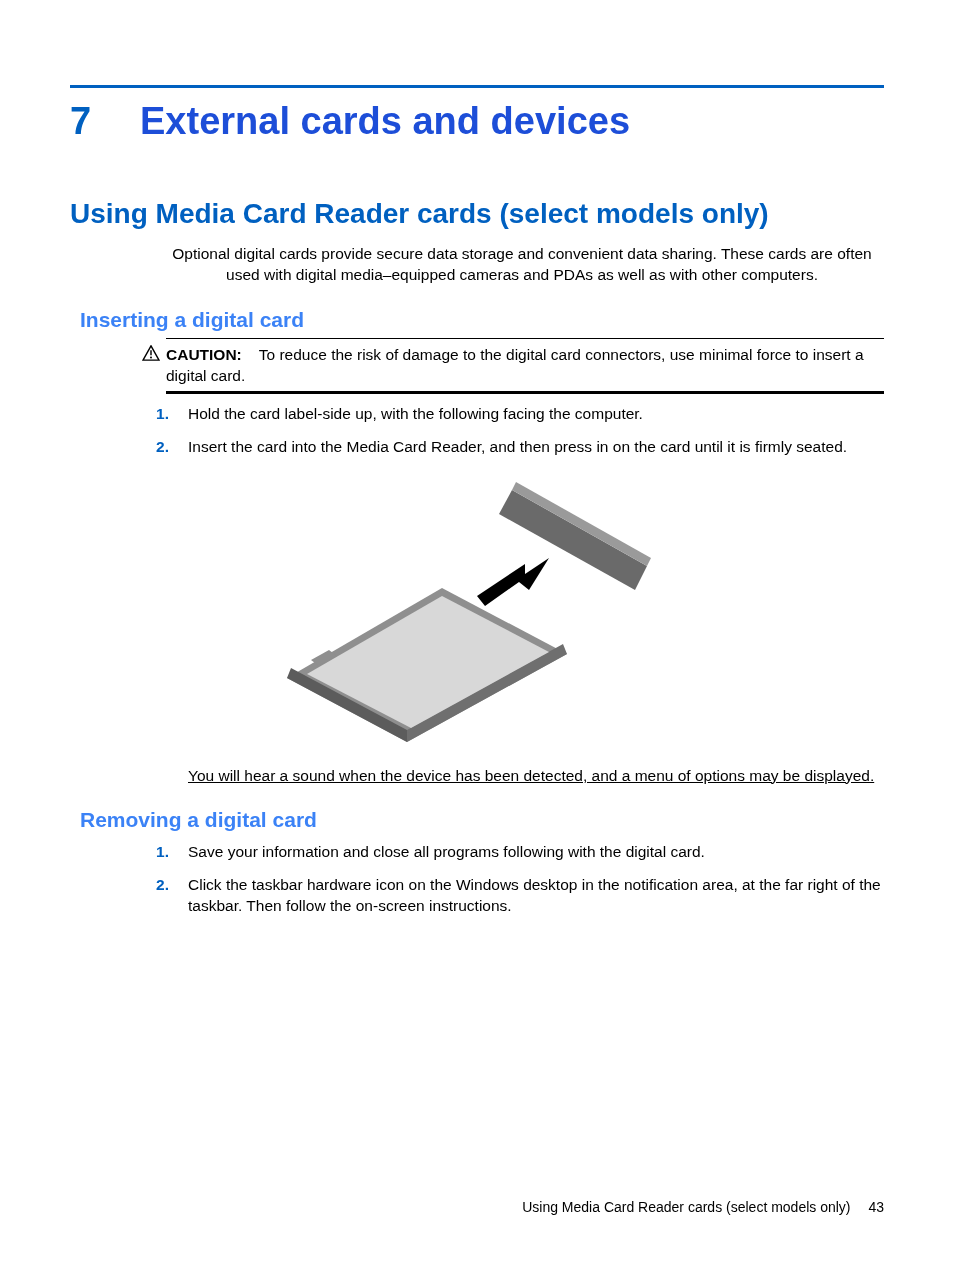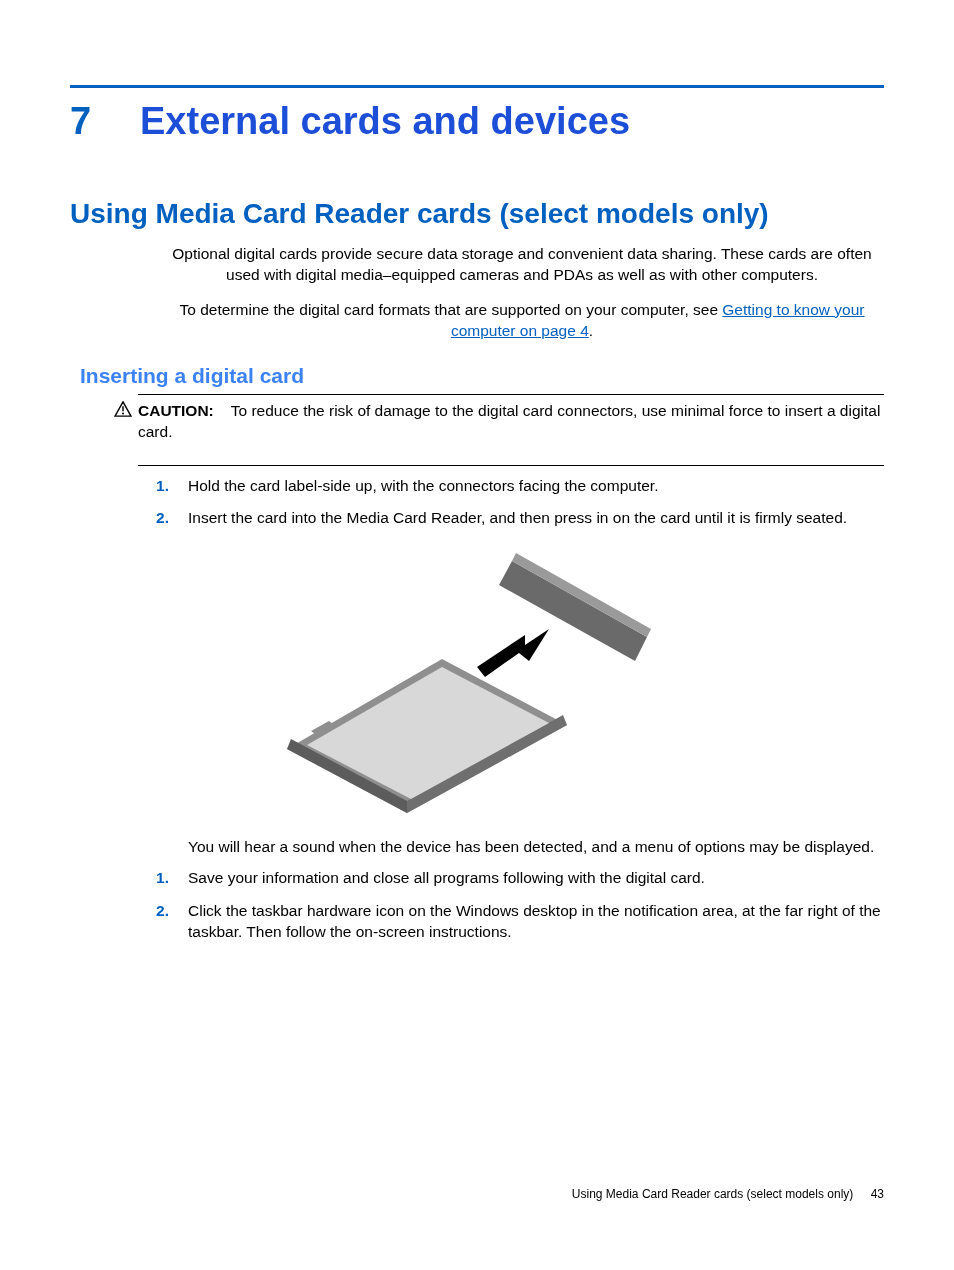--- a/index.html
+++ b/index.html
@@ -56,24 +56,24 @@
     color: #0060c0;
     text-decoration: underline;
   }
   h3.subsection {
     color: #3b82f6;
     font-size: 21px;
     font-weight: bold;
     margin: 22px 0 6px 10px;
   }
   .caution-box {
-    margin-left: 68px;
+    margin-left: 96px;
     border-top: 1px solid #000;
-    border-bottom: 1px solid #000000;
-    padding: 6px 0 22px 0;
+    border-bottom: 3px solid #000000;
+    padding: 6px 0 4px 0;
     font-size: 15.5px;
     line-height: 1.35;
     position: relative;
   }
   .caution-icon {
     position: absolute;
     left: -24px;
     top: 6px;
     width: 18px;
     height: 16px;
@@ -106,63 +106,61 @@
   .figure {
     display: block;
     margin: 20px auto 18px auto;
   }
   .after-step {
     margin-left: 118px;
     font-size: 15.5px;
     line-height: 1.35;
     margin-top: 4px;
     margin-bottom: 4px;
+    text-decoration: underline;
   }
   .footer {
     position: absolute;
-    bottom: 69px;
+    bottom: 55px;
     right: 70px;
-    font-size: 12px;
+    font-size: 14px;
   }
   .footer .pn { margin-left: 14px; }
 </style>
 </head>
 <body>
 
 <div class="page">
   <hr class="hr-top">
   <div class="chapter-row">
     <div class="chapter-num">7</div>
     <div class="chapter-title">External cards and devices</div>
   </div>
 
   <h2 class="section">Using Media Card Reader cards (select models only)</h2>
 
   <div class="body-indent">
     <p>Optional digital cards provide secure data storage and convenient data sharing. These cards are often used with digital media–equipped cameras and PDAs as well as with other computers.</p>
-    <p>
-      <span>To determine the digital card formats that are supported on your computer, see </span><a class="xref" href="#">Getting to know your computer on page 4</a><span>.</span>
-    </p>
   </div>
 
   <h3 class="subsection">Inserting a digital card</h3>
 
   <div class="caution-box">
     <svg class="caution-icon" viewBox="0 0 20 18">
       <path d="M10 1 L19 17 L1 17 Z" fill="none" stroke="#000" stroke-width="1.6"></path>
       <line x1="10" y1="6" x2="10" y2="11.5" stroke="#000" stroke-width="1.6"></line>
       <circle cx="10" cy="14" r="1.1" fill="#000"></circle>
     </svg>
     <span class="caution-label">CAUTION:</span>
     <span>&nbsp;&nbsp;</span>
     <span>To reduce the risk of damage to the digital card connectors, use minimal force to insert a digital card.</span>
   </div>
 
   <ol class="steps">
-    <li>Hold the card label-side up, with the connectors facing the computer.</li>
+    <li>Hold the card label-side up, with the following facing the computer.</li>
     <li>Insert the card into the Media Card Reader, and then press in on the card until it is firmly seated.</li>
   </ol>
 
   <svg class="figure" width="420" height="270" viewBox="0 0 420 270">
 
     <g>
       <polygon points="245,12 380,88 368,112 232,36" fill="#6a6a6a"></polygon>
       <polygon points="245,12 380,88 384,80 249,4" fill="#9a9a9a"></polygon>
       <polygon points="380,88 384,80 372,104 368,112" fill="#4a4a4a"></polygon>
     </g>
@@ -176,20 +174,21 @@
       <polygon points="20,200 140,264 140,252 24,190" fill="#5c5c5c"></polygon>
       <polygon points="300,176 140,264 140,252 296,166" fill="#6f6f6f"></polygon>
       <polygon points="40,196 175,118 282,174 144,250" fill="#d8d8d8"></polygon>
 
       <polygon points="52,188 70,178 62,172 44,182" fill="#8f8f8f"></polygon>
     </g>
   </svg>
 
   <p class="after-step">You will hear a sound when the device has been detected, and a menu of options may be displayed.</p>
 
+  <h3 class="subsection">Removing a digital card</h3>
 
 
   <ol class="steps">
     <li>Save your information and close all programs following with the digital card.</li>
     <li>Click the taskbar hardware icon on the Windows desktop in the notification area, at the far right of the taskbar. Then follow the on-screen instructions.</li>
   </ol>
 </div>
 
 <div class="footer">
   <span>Using Media Card Reader cards (select models only)</span>

